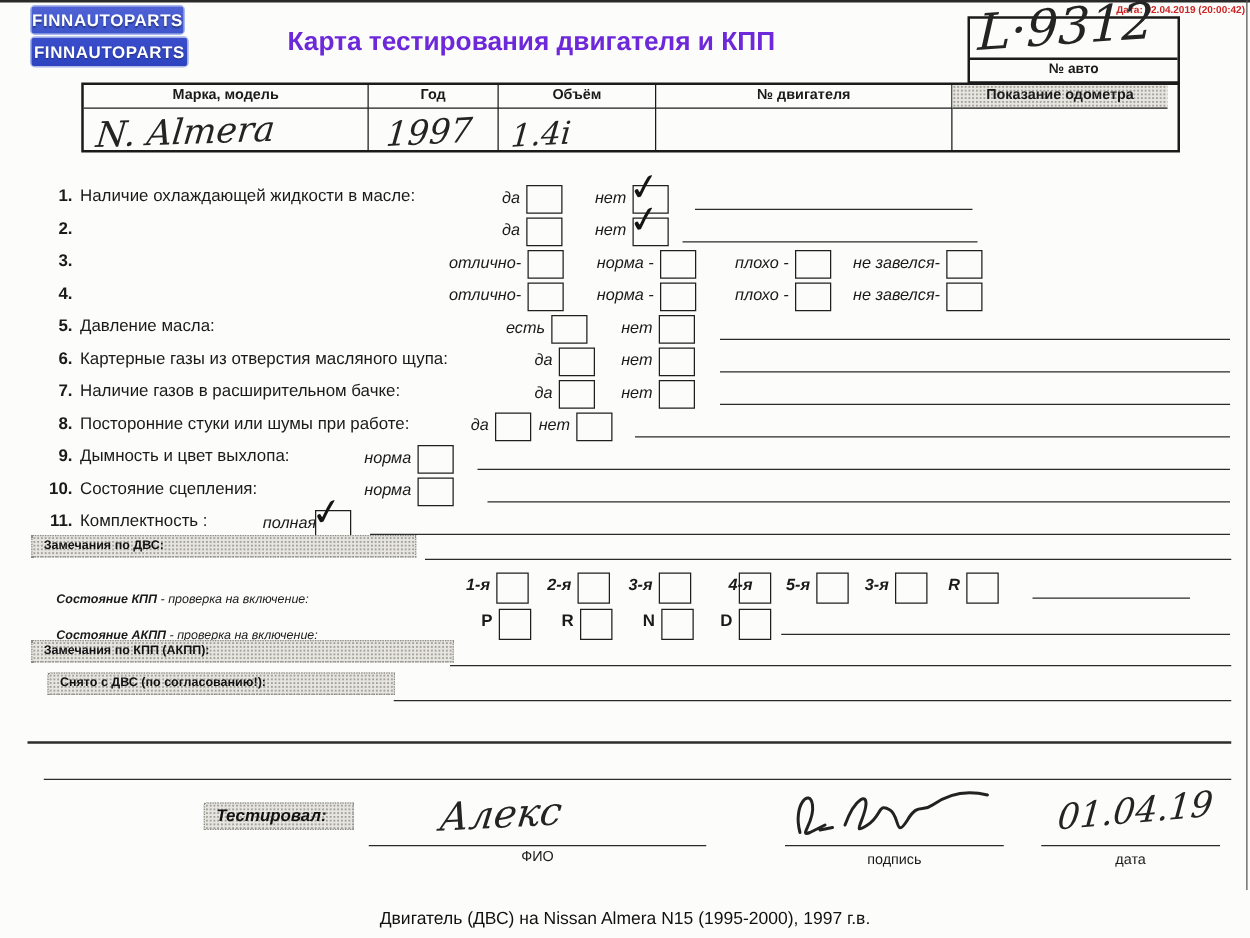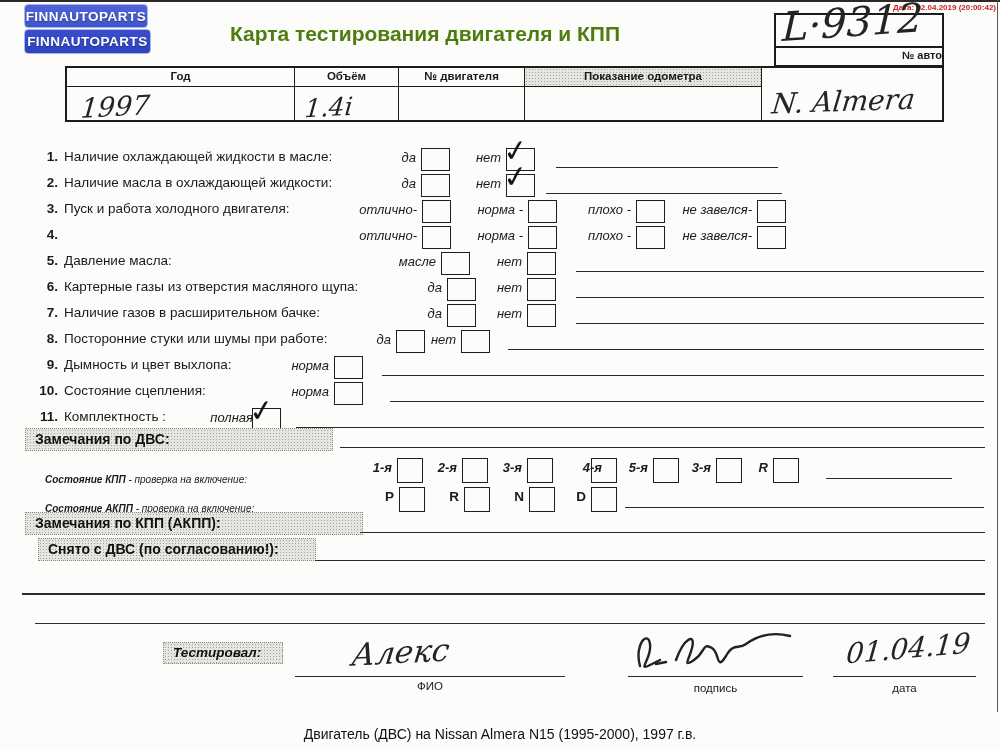--- a/index.html
+++ b/index.html
@@ -8,51 +8,51 @@
   .abs{position:absolute;}
   .edge-top{position:absolute;left:0;top:0;width:1000px;height:0;border-top:2px solid #2a2a2a;}
   .edge-right{position:absolute;left:997px;top:0;width:0;height:712px;border-left:1px solid #555;}
   .badge{position:absolute;left:24px;display:flex;align-items:center;justify-content:center;
          color:#fff;font-weight:bold;font-size:13.5px;letter-spacing:.5px;border-radius:4px;
          border:1.5px solid #aab7ea;text-shadow:0 1px 1px rgba(0,0,0,.35);}
   .badge1{top:4px;width:122px;height:22px;background:linear-gradient(#5063d6,#3d55cc);}
   .badge2{top:29px;width:125px;height:23px;background:linear-gradient(#3a4ecb,#2e43c0);}
   .stamp{position:absolute;right:4px;top:3px;font-size:8px;font-weight:bold;color:#cc2222;}
   .title{position:absolute;left:190px;top:22px;width:470px;text-align:center;
-         font-size:21px;font-weight:bold;color:#4d7c0f;}
+         font-size:21px;font-weight:bold;color:#6d28d9;}
   
   .avto-box{position:absolute;left:774px;top:13px;width:166px;height:50px;border:2px solid #1b1b1b;}
   .avto-label{position:absolute;left:0;right:0;bottom:0;height:16px;border-top:2px solid #1b1b1b;
-              text-align:right;font-size:11px;font-weight:bold;padding-top:1px;}
+              text-align:center;font-size:11px;font-weight:bold;padding-top:1px;}
   .hand{font-family:"DejaVu Serif",serif;font-style:italic;color:#242424;white-space:nowrap;}
   .avto-value{position:absolute;left:6px;top:-16px;font-size:40px;transform:rotate(-4deg) skewX(-6deg);}
   
   .vtable{position:absolute;left:65px;top:66px;width:875px;border:2px solid #1b1b1b;
           display:grid;grid-template-columns:228px 104px 126px 237px 172px;grid-template-rows:19px 33px;}
   .vcell{border-right:1.7px solid #1b1b1b;border-bottom:1.7px solid #1b1b1b;position:relative;overflow:visible;}
-  .vcell:nth-child(5n){border-right:none;margin-top:48px;}
+  .vcell:nth-child(5n){border-right:none;}
   .vcell.r2{border-bottom:none;}
   .vh{font-size:11.5px;font-weight:bold;text-align:center;padding-top:2px;}
   .shade{background-color:#e6e5e0;background-image:radial-gradient(circle,#a3a19a .7px,transparent .9px);
          background-size:3px 3px;}
   .shadebox{border:1px dotted #8d8b85;}
   .hv{position:absolute;bottom:-2px;}
   
   .row{position:absolute;left:0;width:1000px;height:24px;font-size:13.5px;}
   .rnum{position:absolute;left:32px;width:26px;text-align:right;font-weight:bold;top:1px;}
   .rlabel{position:absolute;left:64px;top:1px;white-space:nowrap;}
   .qual{position:absolute;top:2px;text-align:right;font-style:italic;font-size:13px;white-space:nowrap;}
   .gq{font-weight:bold;}
   .upq{font-style:normal;font-weight:bold;font-size:13.5px;}
   .cbox{position:absolute;top:0;border:1.8px solid #1f1f1f;background:transparent;}
   .ckmark{position:absolute;top:-12px;font-size:30px;line-height:1;color:#151515;
           transform:rotate(-8deg);font-family:"DejaVu Sans",sans-serif;}
   .line{position:absolute;height:18px;border-bottom:1.6px solid #2a2a2a;}
   .rowlabel{position:absolute;top:16px;white-space:nowrap;font-size:10px;font-style:italic;}
-  .secshade{position:absolute;font-size:14px;font-weight:bold;padding:2px 9px 3px 9px;color:#111;}
+  .secshade{position:absolute;font-size:10px;font-weight:bold;padding:2px 9px 3px 9px;color:#111;}
   .hr{position:absolute;height:0;}
   .sublab{position:absolute;font-size:11.5px;text-align:center;}
   .caption{position:absolute;left:0;top:726px;width:1000px;text-align:center;font-size:14px;color:#111;}
 </style>
 </head>
 <body>
 
 <div id="page">
   <div class="edge-top"></div>
   <div class="edge-right"></div>
@@ -61,20 +61,21 @@
   <div class="badge badge2">FINNAUTOPARTS</div>
   <div class="stamp">Дата: 02.04.2019 (20:00:42)</div>
   <div class="title">Карта тестирования двигателя и КПП</div>
 
   <div class="avto-box">
     <div class="avto-value hand">L·9312</div>
     <div class="avto-label">№ авто</div>
   </div>
 
   <div class="vtable">
+    <div class="vcell vh">Марка, модель</div>
     <div class="vcell vh">Год</div>
     <div class="vcell vh">Объём</div>
     <div class="vcell vh">№ двигателя</div>
     <div class="vcell vh shade">Показание одометра</div>
     <div class="vcell r2">
       <span class="hv hand" style="left:10px;font-size:28px;transform:rotate(-2deg) skewX(-8deg);">N. Almera</span>
     </div>
     <div class="vcell r2">
       <span class="hv hand" style="left:14px;font-size:27px;transform:rotate(-3deg) skewX(-8deg);">1997</span>
     </div>
@@ -91,31 +92,29 @@
         <span class="rlabel">Наличие охлаждающей жидкости в масле:</span>
         <span class="qual " style="left: 384px; width: 32px;">да</span>
         <span class="cbox" style="left: 421px; width: 27px; height: 21px;"></span>
         <span class="qual " style="left: 470px; width: 31px;">нет</span>
         <span class="cbox" style="left: 506px; width: 27px; height: 21px;"></span>
         <span class="ckmark" style="left: 503px;">✓</span>
         <span class="line" style="left: 556px; width: 222px; top: 1px;"></span>
       </div>
       <div class="row" style="top: 174px;">
         <span class="rnum">2.</span>
-        <span class="rlabel">Наличие масла в охлаждающей жидкости:</span>
         <span class="qual " style="left: 384px; width: 32px;">да</span>
         <span class="cbox" style="left: 421px; width: 27px; height: 21px;"></span>
         <span class="qual " style="left: 470px; width: 31px;">нет</span>
         <span class="cbox" style="left: 506px; width: 27px; height: 21px;"></span>
         <span class="ckmark" style="left: 503px;">✓</span>
         <span class="line" style="left: 546px; width: 236px; top: 1px;"></span>
       </div>
       <div class="row" style="top: 200px;">
         <span class="rnum">3.</span>
-        <span class="rlabel">Пуск и работа холодного двигателя:</span>
         <span class="qual " style="left: 352px; width: 65px;">отлично-</span>
         <span class="cbox" style="left: 422px; width: 27px; height: 21px;"></span>
         <span class="qual " style="left: 462px; width: 61px;">норма -</span>
         <span class="cbox" style="left: 528px; width: 27px; height: 21px;"></span>
         <span class="qual " style="left: 575px; width: 56px;">плохо -</span>
         <span class="cbox" style="left: 636px; width: 27px; height: 21px;"></span>
         <span class="qual " style="left: 664px; width: 88px;">не завелся-</span>
         <span class="cbox" style="left: 757px; width: 27px; height: 21px;"></span>
       </div>
       <div class="row" style="top: 226px;">
@@ -125,21 +124,21 @@
         <span class="qual " style="left: 462px; width: 61px;">норма -</span>
         <span class="cbox" style="left: 528px; width: 27px; height: 21px;"></span>
         <span class="qual " style="left: 575px; width: 56px;">плохо -</span>
         <span class="cbox" style="left: 636px; width: 27px; height: 21px;"></span>
         <span class="qual " style="left: 664px; width: 88px;">не завелся-</span>
         <span class="cbox" style="left: 757px; width: 27px; height: 21px;"></span>
       </div>
       <div class="row" style="top: 252px;">
         <span class="rnum">5.</span>
         <span class="rlabel">Давление масла:</span>
-        <span class="qual " style="left: 396px; width: 40px;">масле</span>
+        <span class="qual " style="left: 396px; width: 40px;">есть</span>
         <span class="cbox" style="left: 441px; width: 27px; height: 21px;"></span>
         <span class="qual " style="left: 486px; width: 36px;">нет</span>
         <span class="cbox" style="left: 527px; width: 27px; height: 21px;"></span>
         <span class="line" style="left: 576px; width: 408px; top: 1px;"></span>
       </div>
       <div class="row" style="top: 278px;">
         <span class="rnum">6.</span>
         <span class="rlabel">Картерные газы из отверстия масляного щупа:</span>
         <span class="qual " style="left: 406px; width: 36px;">да</span>
         <span class="cbox" style="left: 447px; width: 27px; height: 21px;"></span>

